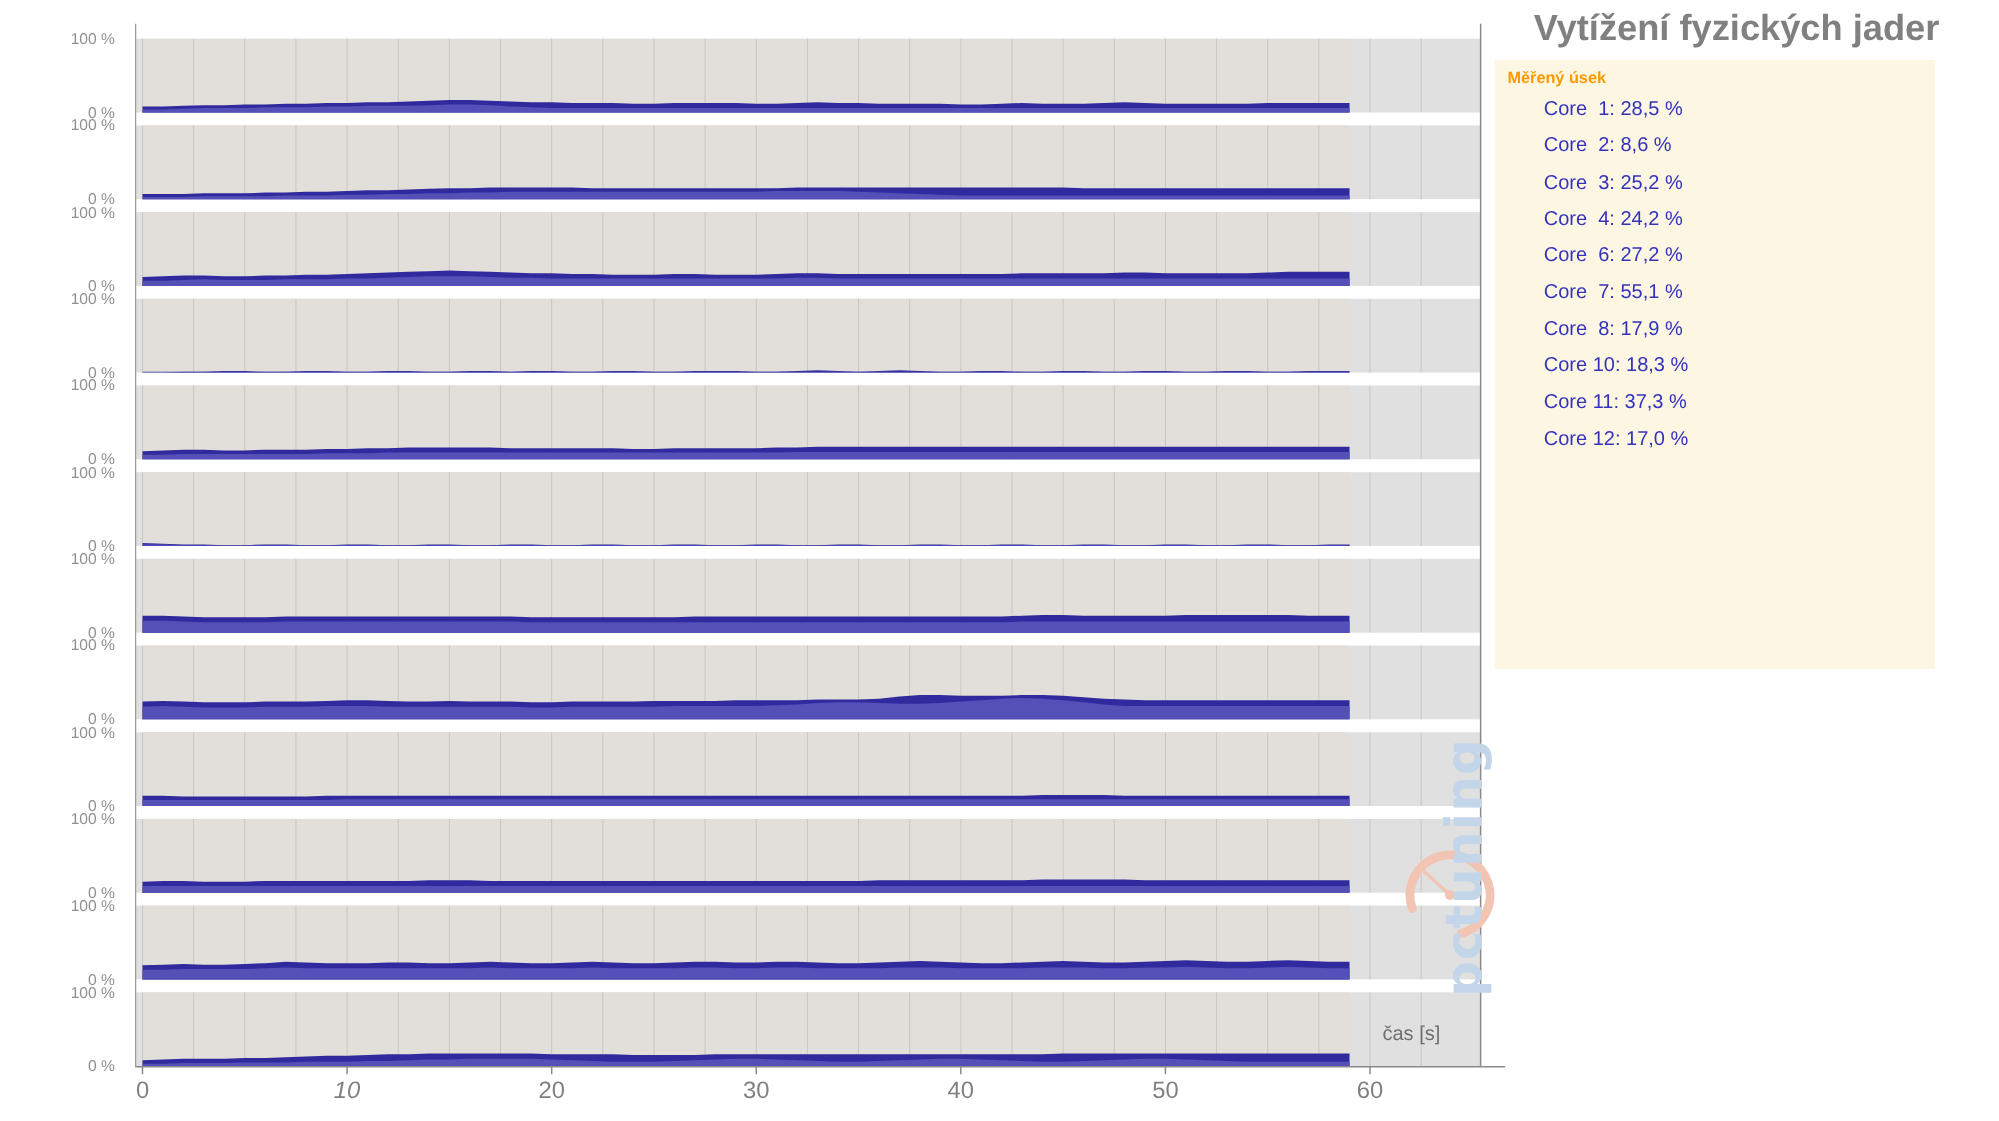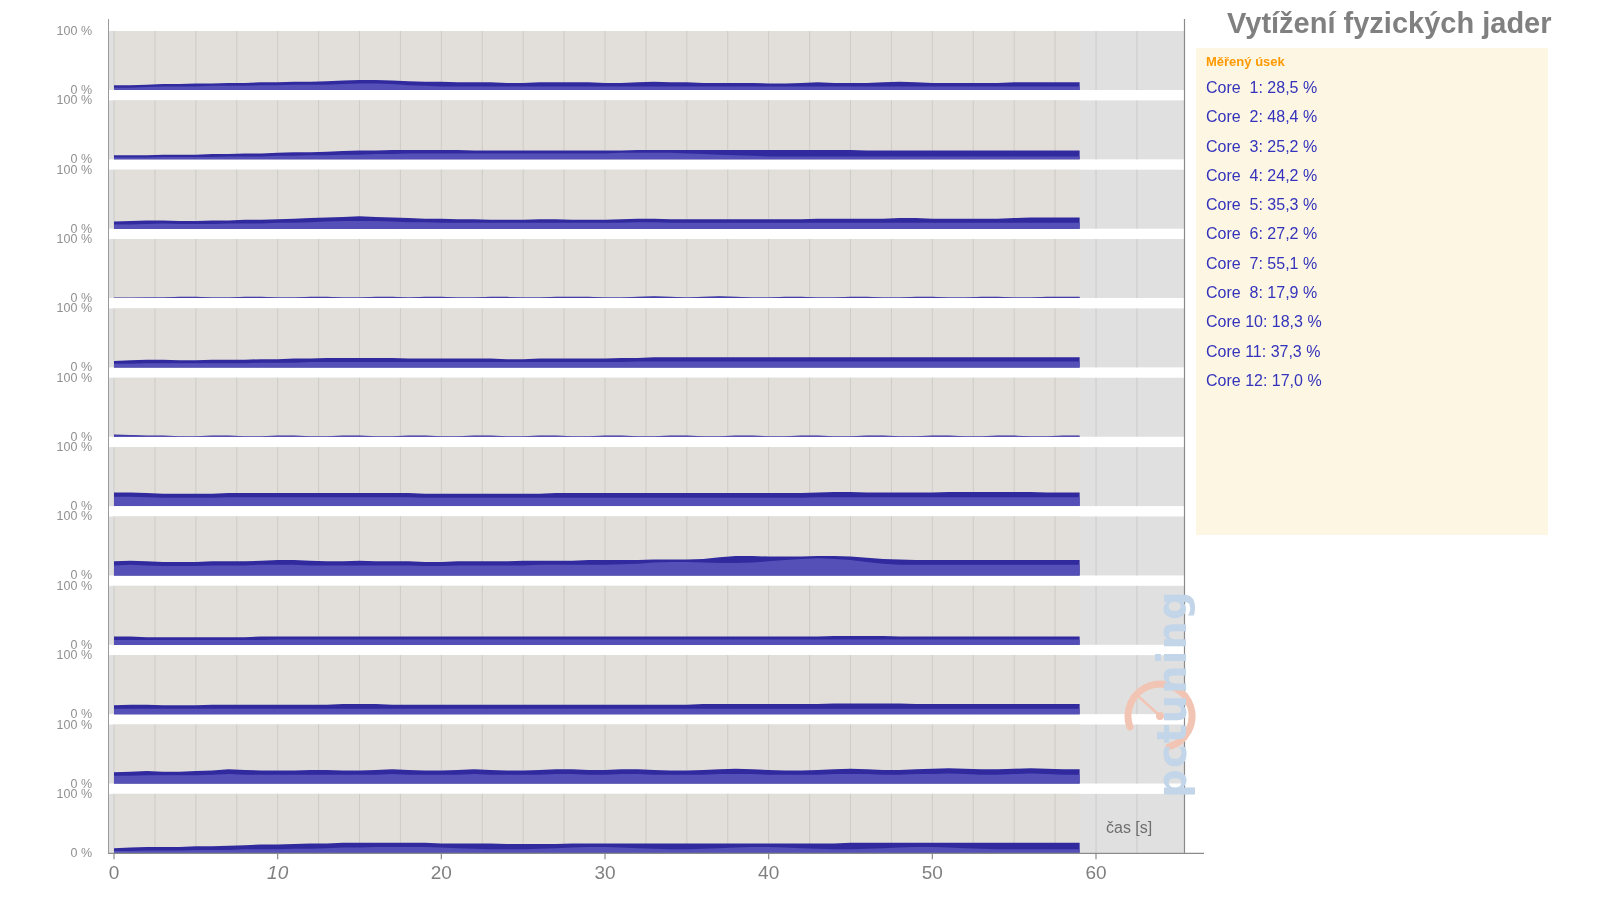--- a/index.html
+++ b/index.html
@@ -54,21 +54,21 @@
     background:#fdf6e3;
   }
   #legend-title{
     position:absolute;left:10px;top:6px;
     font-size:13px;font-weight:bold;color:#ff9900;
     white-space:nowrap;
   }
   #legend-list{position:absolute;left:10px;top:32px;right:4px;}
   .legend-item{
     font-size:16px;color:#3333bb;line-height:15px;
-    height:29.3px;white-space:pre;
+    height:29.3px;white-space:pre;margin-left:29px;
   }
 </style>
 </head>
 <body>
 
 <div id="root">
 
   <div id="chart-area">
     <svg id="chart-svg" width="1180" height="897">
         <rect x="0" y="0" width="1180" height="897" fill="#ffffff"></rect>
@@ -516,24 +516,23 @@
     </div>
   </div>
 
   <div id="right-panel">
     <div id="chart-title">Vytížení fyzických jader</div>
 
     <div id="legend-box">
       <div id="legend-title">Měřený úsek</div>
       <div id="legend-list">
           <div class="legend-item">Core  1: 28,5 %</div>
-          <div class="legend-item">Core  2: 48,4 %</div>
+          <div class="legend-item">Core  2: 8,6 %</div>
           <div class="legend-item">Core  3: 25,2 %</div>
           <div class="legend-item">Core  4: 24,2 %</div>
-          <div class="legend-item">Core  5: 35,3 %</div>
           <div class="legend-item">Core  6: 27,2 %</div>
           <div class="legend-item">Core  7: 55,1 %</div>
           <div class="legend-item">Core  8: 17,9 %</div>
           <div class="legend-item">Core 10: 18,3 %</div>
           <div class="legend-item">Core 11: 37,3 %</div>
           <div class="legend-item">Core 12: 17,0 %</div>
         </div>
     </div>
   </div>
 

